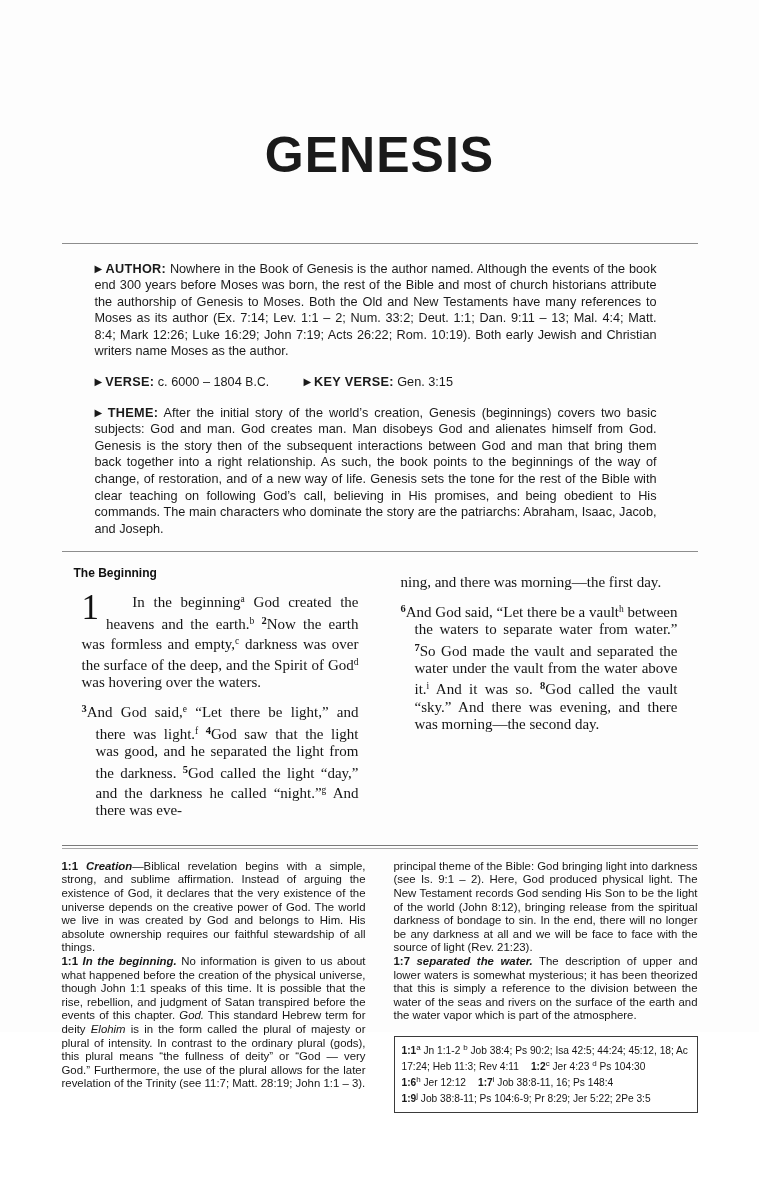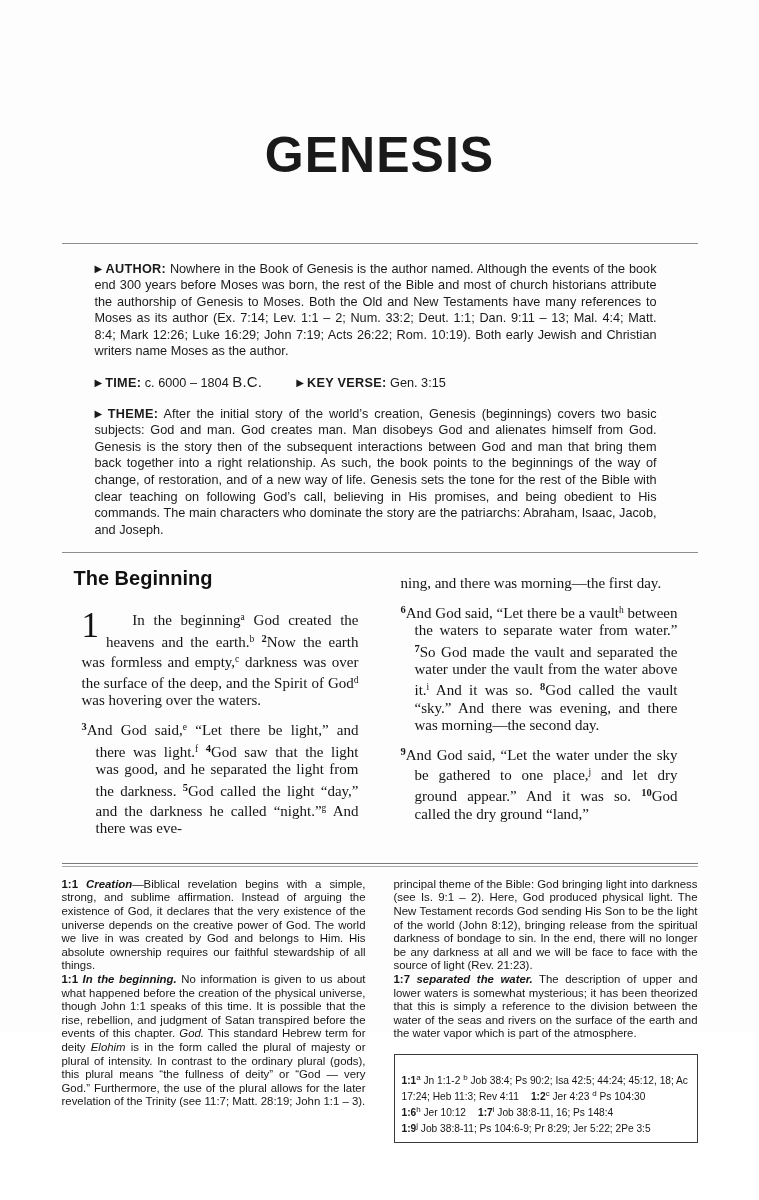--- a/index.html
+++ b/index.html
@@ -74,40 +74,40 @@
   .tri {
     font-size: 10px;
     vertical-align: 1px;
     margin-right: 3px;
   }
   .lbl {
     font-weight: bold;
     letter-spacing: 0.3px;
   }
   .sc {
-    font-size: 15px;
+    font-size: 12px;
     letter-spacing: 0.2px;
   }
   .gap { display: inline-block; width: 34px; }
   
   .scripture {
     width: 612px;
     margin: 0 auto;
     padding-top: 14px;
     display: flex;
     gap: 26px;
     font-family: "Liberation Serif", serif;
   }
   .scol { width: 293px; }
   .section-head {
     font-family: "Liberation Sans", sans-serif;
     font-weight: bold;
-    font-size: 20px;
+    font-size: 12px;
     color: #111;
-    margin: 0 0 19px 0;
+    margin: 0 0 11px 0;
   }
   .verse-body {
     font-size: 15px;
     line-height: 17.4px;
     text-align: justify;
     color: #141414;
     margin: 8px;
   }
   .chapnum {
     float: left;
@@ -152,21 +152,21 @@
     margin: 0;
   }
   .note-ref { font-weight: bold; }
   .note-kw { font-weight: bold; font-style: italic; }
   .note-kw2 { font-weight: normal; font-style: italic; }
   .note-em { font-style: italic; }
   
   .xref-box {
     border: 1px solid #3a3a3a;
     margin-top: 13px;
-    padding: 16px 7px 7px 7px;
+    padding: 4px 7px 7px 7px;
     font-size: 10.2px;
     line-height: 13px;
     color: #161616;
     text-align: left;
   }
   .xref-line { white-space: normal; }
   .xb { font-weight: bold; }
   .xsup { font-size: 8px; vertical-align: 4px; }
   .xgap { display: inline-block; width: 12px; }
 </style>
@@ -178,21 +178,21 @@
   <h1 class="book-title">GENESIS</h1>
   <hr class="rule rule-title">
 
   <div class="intro">
 
     <p class="intro-para">
       <span class="tri">▶</span><span class="lbl">AUTHOR:</span><span> Nowhere in the Book of Genesis is the author named. Although the events of the book end 300 years before Moses was born, the rest of the Bible and most of church historians attribute the authorship of Genesis to Moses. Both the Old and New Testaments have many references to Moses as its author (Ex. 7:14; Lev. 1:1 – 2; Num. 33:2; Deut. 1:1; Dan. 9:11 – 13; Mal. 4:4; Matt. 8:4; Mark 12:26; Luke 16:29; John 7:19; Acts 26:22; Rom. 10:19). Both early Jewish and Christian writers name Moses as the author.</span>
     </p>
 
     <p class="intro-para">
-      <span class="tri">▶</span><span class="lbl">TIME:</span><span> c. 6000 – 1804 </span><span class="sc">B.C.</span><span class="gap"></span><span class="tri">▶</span><span class="lbl">KEY VERSE:</span><span> Gen. 3:15</span>
+      <span class="tri">▶</span><span class="lbl">VERSE:</span><span> c. 6000 – 1804 </span><span class="sc">B.C.</span><span class="gap"></span><span class="tri">▶</span><span class="lbl">KEY VERSE:</span><span> Gen. 3:15</span>
     </p>
 
     <p class="intro-para last">
       <span class="tri">▶</span><span class="lbl">THEME:</span><span> After the initial story of the world’s creation, Genesis (beginnings) covers two basic subjects: God and man. God creates man. Man disobeys God and alienates himself from God. Genesis is the story then of the subsequent interactions between God and man that bring them back together into a right relationship. As such, the book points to the beginnings of the way of change, of restoration, and of a new way of life. Genesis sets the tone for the rest of the Bible with clear teaching on following God’s call, believing in His promises, and being obedient to His commands. The main characters who dominate the story are the patriarchs: Abraham, Isaac, Jacob, and Joseph.</span>
     </p>
 
   </div>
 
   <hr class="rule rule-intro-bottom">
 
@@ -207,23 +207,20 @@
         <span class="vnum">3</span><span>And God said,</span><span class="xr">e</span><span> “Let there be light,” and there was light.</span><span class="xr">f</span> <span class="vnum">4</span><span>God saw that the light was good, and he separated the light from the darkness. </span><span class="vnum">5</span><span>God called the light “day,” and the darkness he called “night.”</span><span class="xr">g</span><span> And there was eve-</span>
       </p>
     </div>
 
     <div class="scol">
       <p class="verse-body hang">
         <span>ning, and there was morning—the first day.</span>
       </p>
       <p class="verse-body hang">
         <span class="vnum">6</span><span>And God said, “Let there be a vault</span><span class="xr">h</span><span> between the waters to separate water from water.” </span><span class="vnum">7</span><span>So God made the vault and separated the water under the vault from the water above it.</span><span class="xr">i</span><span> And it was so. </span><span class="vnum">8</span><span>God called the vault “sky.” And there was evening, and there was morning—the second day.</span>
-      </p>
-      <p class="verse-body hang">
-        <span class="vnum">9</span><span>And God said, “Let the water under the sky be gathered to one place,</span><span class="xr">j</span><span> and let dry ground appear.” And it was so. </span><span class="vnum">10</span><span>God called the dry ground “land,”</span>
       </p>
     </div>
 
   </div>
 
   <div class="notes-wrap">
     <hr class="rule rule-notes">
     <hr class="rule rule-notes2">
 
     <div class="notes">
@@ -243,21 +240,21 @@
         </p>
         <p class="note-p">
           <span class="note-ref">1:7</span>&nbsp;<span class="note-kw">separated the water.</span><span> The description of upper and lower waters is somewhat mysterious; it has been theorized that this is simply a reference to the division between the water of the seas and rivers on the surface of the earth and the water vapor which is part of the atmosphere.</span>
         </p>
 
         <div class="xref-box">
           <div class="xref-line">
             <span class="xb">1:1</span><span class="xsup">a</span><span> Jn 1:1-2 </span><span class="xsup">b</span><span> Job 38:4; Ps 90:2; Isa 42:5; 44:24; 45:12, 18; Ac 17:24; Heb 11:3; Rev 4:11</span><span class="xgap"></span><span class="xb">1:2</span><span class="xsup">c</span><span> Jer 4:23 </span><span class="xsup">d</span><span> Ps 104:30</span>
           </div>
           <div class="xref-line">
-            <span class="xb">1:6</span><span class="xsup">h</span><span> Jer 10:12</span><span class="xgap"></span><span class="xb">1:7</span><span class="xsup">i</span><span> Job 38:8-11, 16; Ps 148:4</span>
+            <span class="xb">1:6</span><span class="xsup">h</span><span> Jer 12:12</span><span class="xgap"></span><span class="xb">1:7</span><span class="xsup">i</span><span> Job 38:8-11, 16; Ps 148:4</span>
           </div>
           <div class="xref-line">
             <span class="xb">1:9</span><span class="xsup">j</span><span> Job 38:8-11; Ps 104:6-9; Pr 8:29; Jer 5:22; 2Pe 3:5</span>
           </div>
         </div>
 
       </div>
 
     </div>
   </div>

